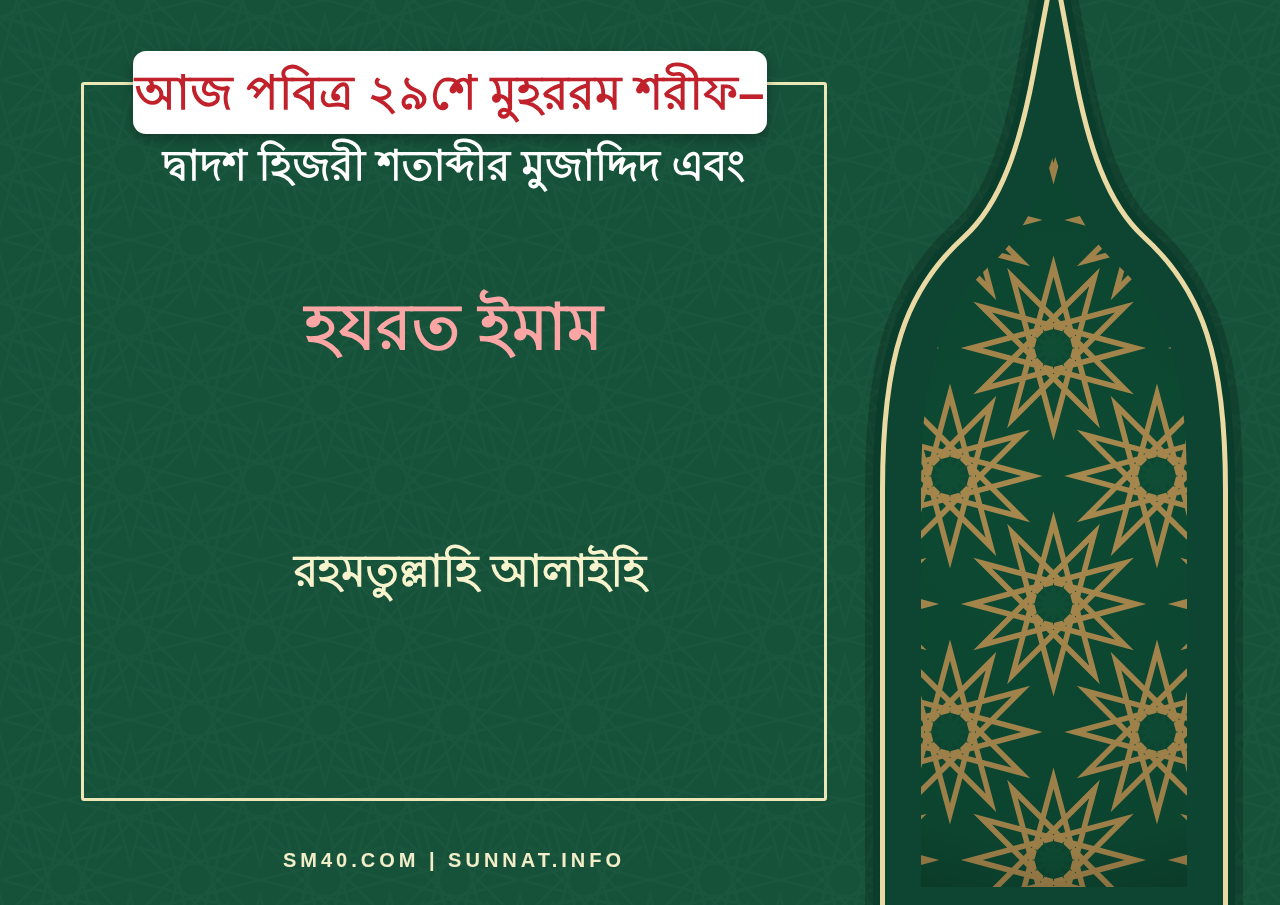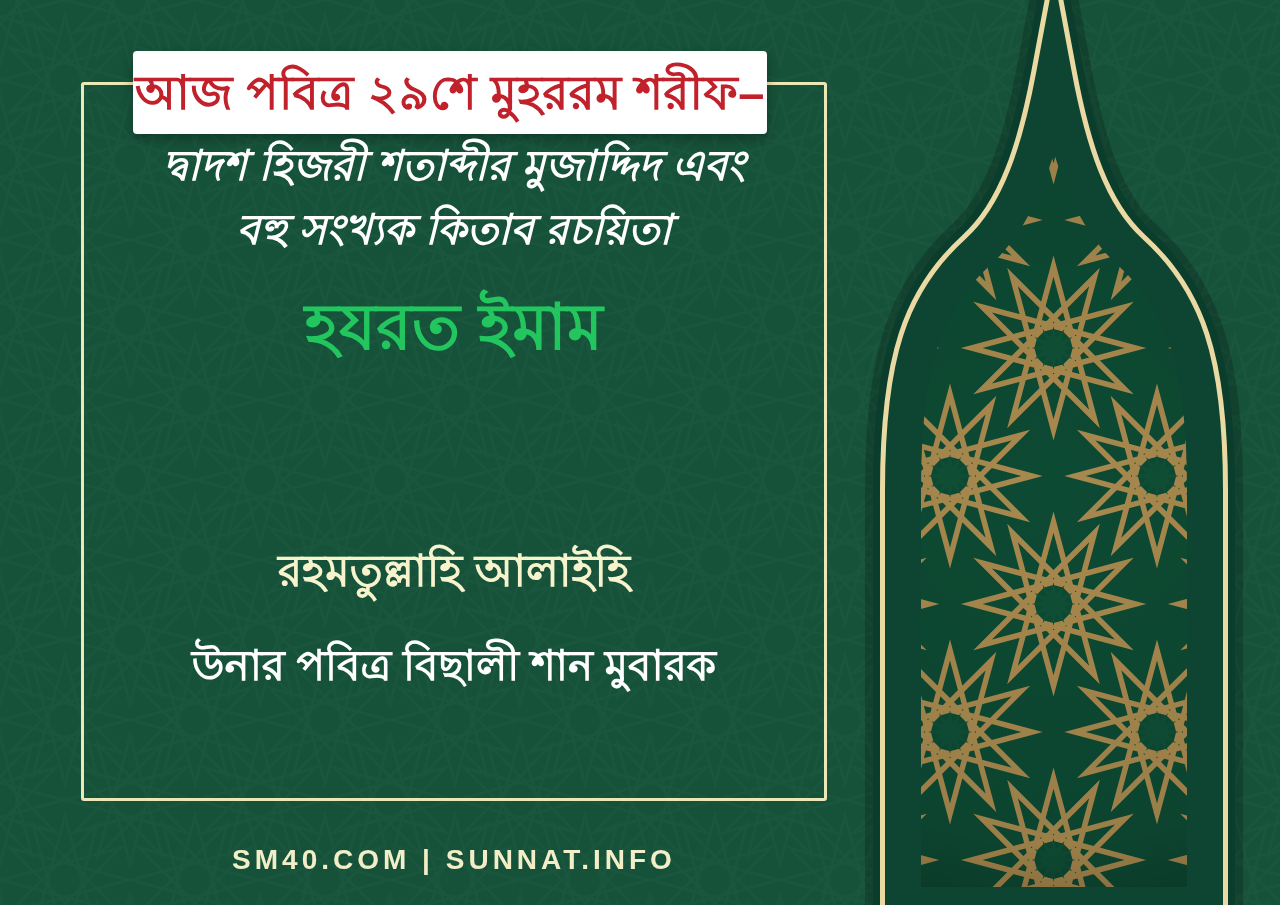--- a/index.html
+++ b/index.html
@@ -8,41 +8,41 @@
     background:#16513a;
     font-family:"Liberation Sans","DejaVu Sans",sans-serif;
   }
   #bg-svg{position:absolute;left:0;top:0;width:1280px;height:905px;display:block;}
   .frame{
     position:absolute;left:81px;top:82px;width:746px;height:719px;
     border:3px solid #ece7b6;border-radius:3px;box-sizing:border-box;
   }
   .pill{
     position:absolute;left:133px;top:51px;width:634px;height:83px;
-    background:#ffffff;border-radius:4px;
+    background:#ffffff;border-radius:13px;
     display:flex;align-items:center;justify-content:center;
     box-shadow:0 5px 12px rgba(0,0,0,.28);
   }
   .pill span{
     color:#c0212b;font-size:47px;font-weight:800;line-height:1;
     letter-spacing:.5px;white-space:nowrap;
   }
   .cline{
     position:absolute;left:81px;width:746px;text-align:center;
     display:flex;align-items:center;justify-content:center;white-space:nowrap;
   }
-  .intro{color:#ffffff;font-size:42px;font-weight:700;height:72px;font-style:italic;}
+  .intro{color:#ffffff;font-size:42px;font-weight:700;height:72px;}
   .intro1{top:132px;} .intro2{top:196px;}
-  .title{color:#22c55e;font-size:64px;font-weight:800;height:82px;letter-spacing:.5px;}
+  .title{color:#fca5a5;font-size:64px;font-weight:800;height:82px;letter-spacing:.5px;}
   .title1{top:290px;} .title2{top:374px;} .title3{top:458px;}
-  .honorific{top:543px;color:#f7f3cd;font-size:44px;font-weight:800;height:62px;}
+  .honorific{top:543px;color:#f7f3cd;font-size:44px;font-weight:800;height:62px;margin-left:16px;}
   .closing{color:#ffffff;font-size:42px;font-weight:700;height:72px;}
   .closing1{top:632px;} .closing2{top:702px;}
   .footer{
-    top:838px;height:44px;color:#f2eec8;font-size:28px;font-weight:800;
+    top:838px;height:44px;color:#f2eec8;font-size:20px;font-weight:800;
     letter-spacing:4px;
   }
 </style>
 </head>
 <body>
 
 <div id="stage">
 
   <svg id="bg-svg" viewBox="0 0 1280 905" xmlns="http://www.w3.org/2000/svg">
     <defs>
@@ -120,23 +120,21 @@
     </g>
   </svg>
 
   <div class="frame"></div>
 
   <div class="pill">
     <span>আজ পবিত্র ২৯শে মুহররম শরীফ–</span>
   </div>
 
   <div class="cline intro intro1">দ্বাদশ হিজরী শতাব্দীর মুজাদ্দিদ এবং</div>
-  <div class="cline intro intro2">বহু সংখ্যক কিতাব রচয়িতা</div>
 
   <div class="cline title title1">হযরত ইমাম</div>
 
   <div class="cline honorific">রহমতুল্লাহি আলাইহি</div>
 
-  <div class="cline closing closing1">উনার পবিত্র বিছালী শান মুবারক</div>
 
   <div class="cline footer">SM40.COM | SUNNAT.INFO</div>
 
 </div>
 
 </body></html>

